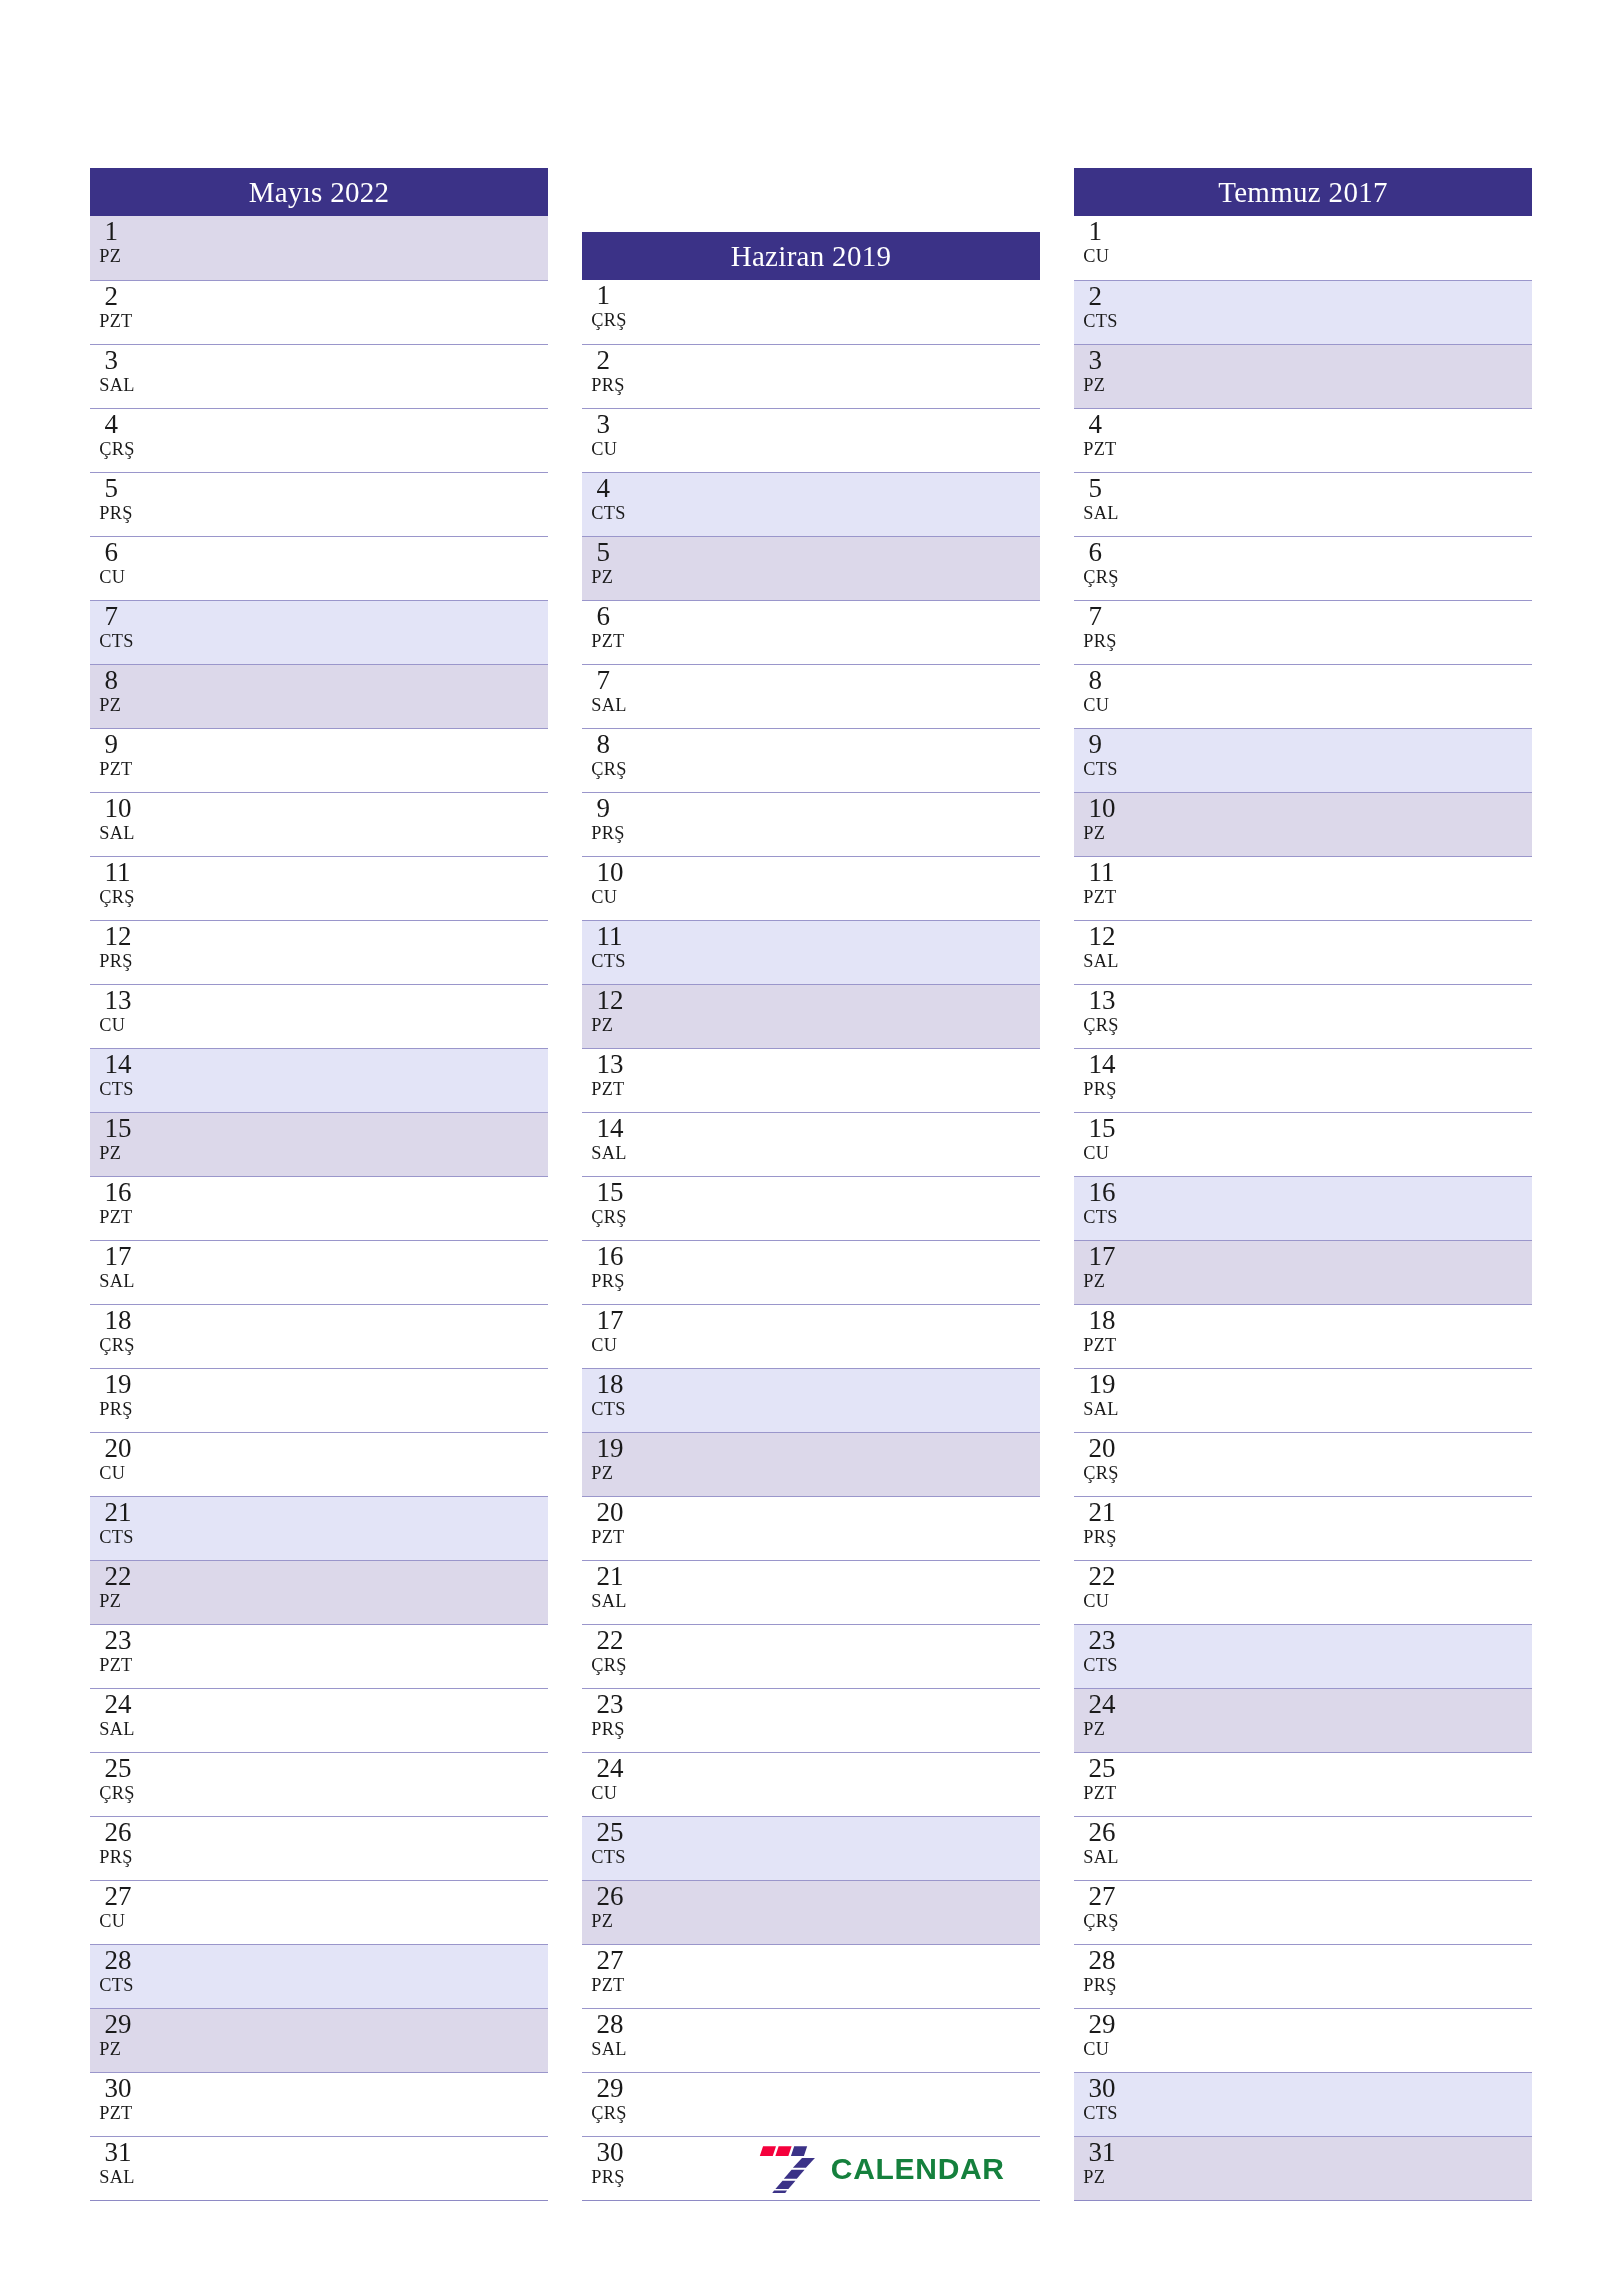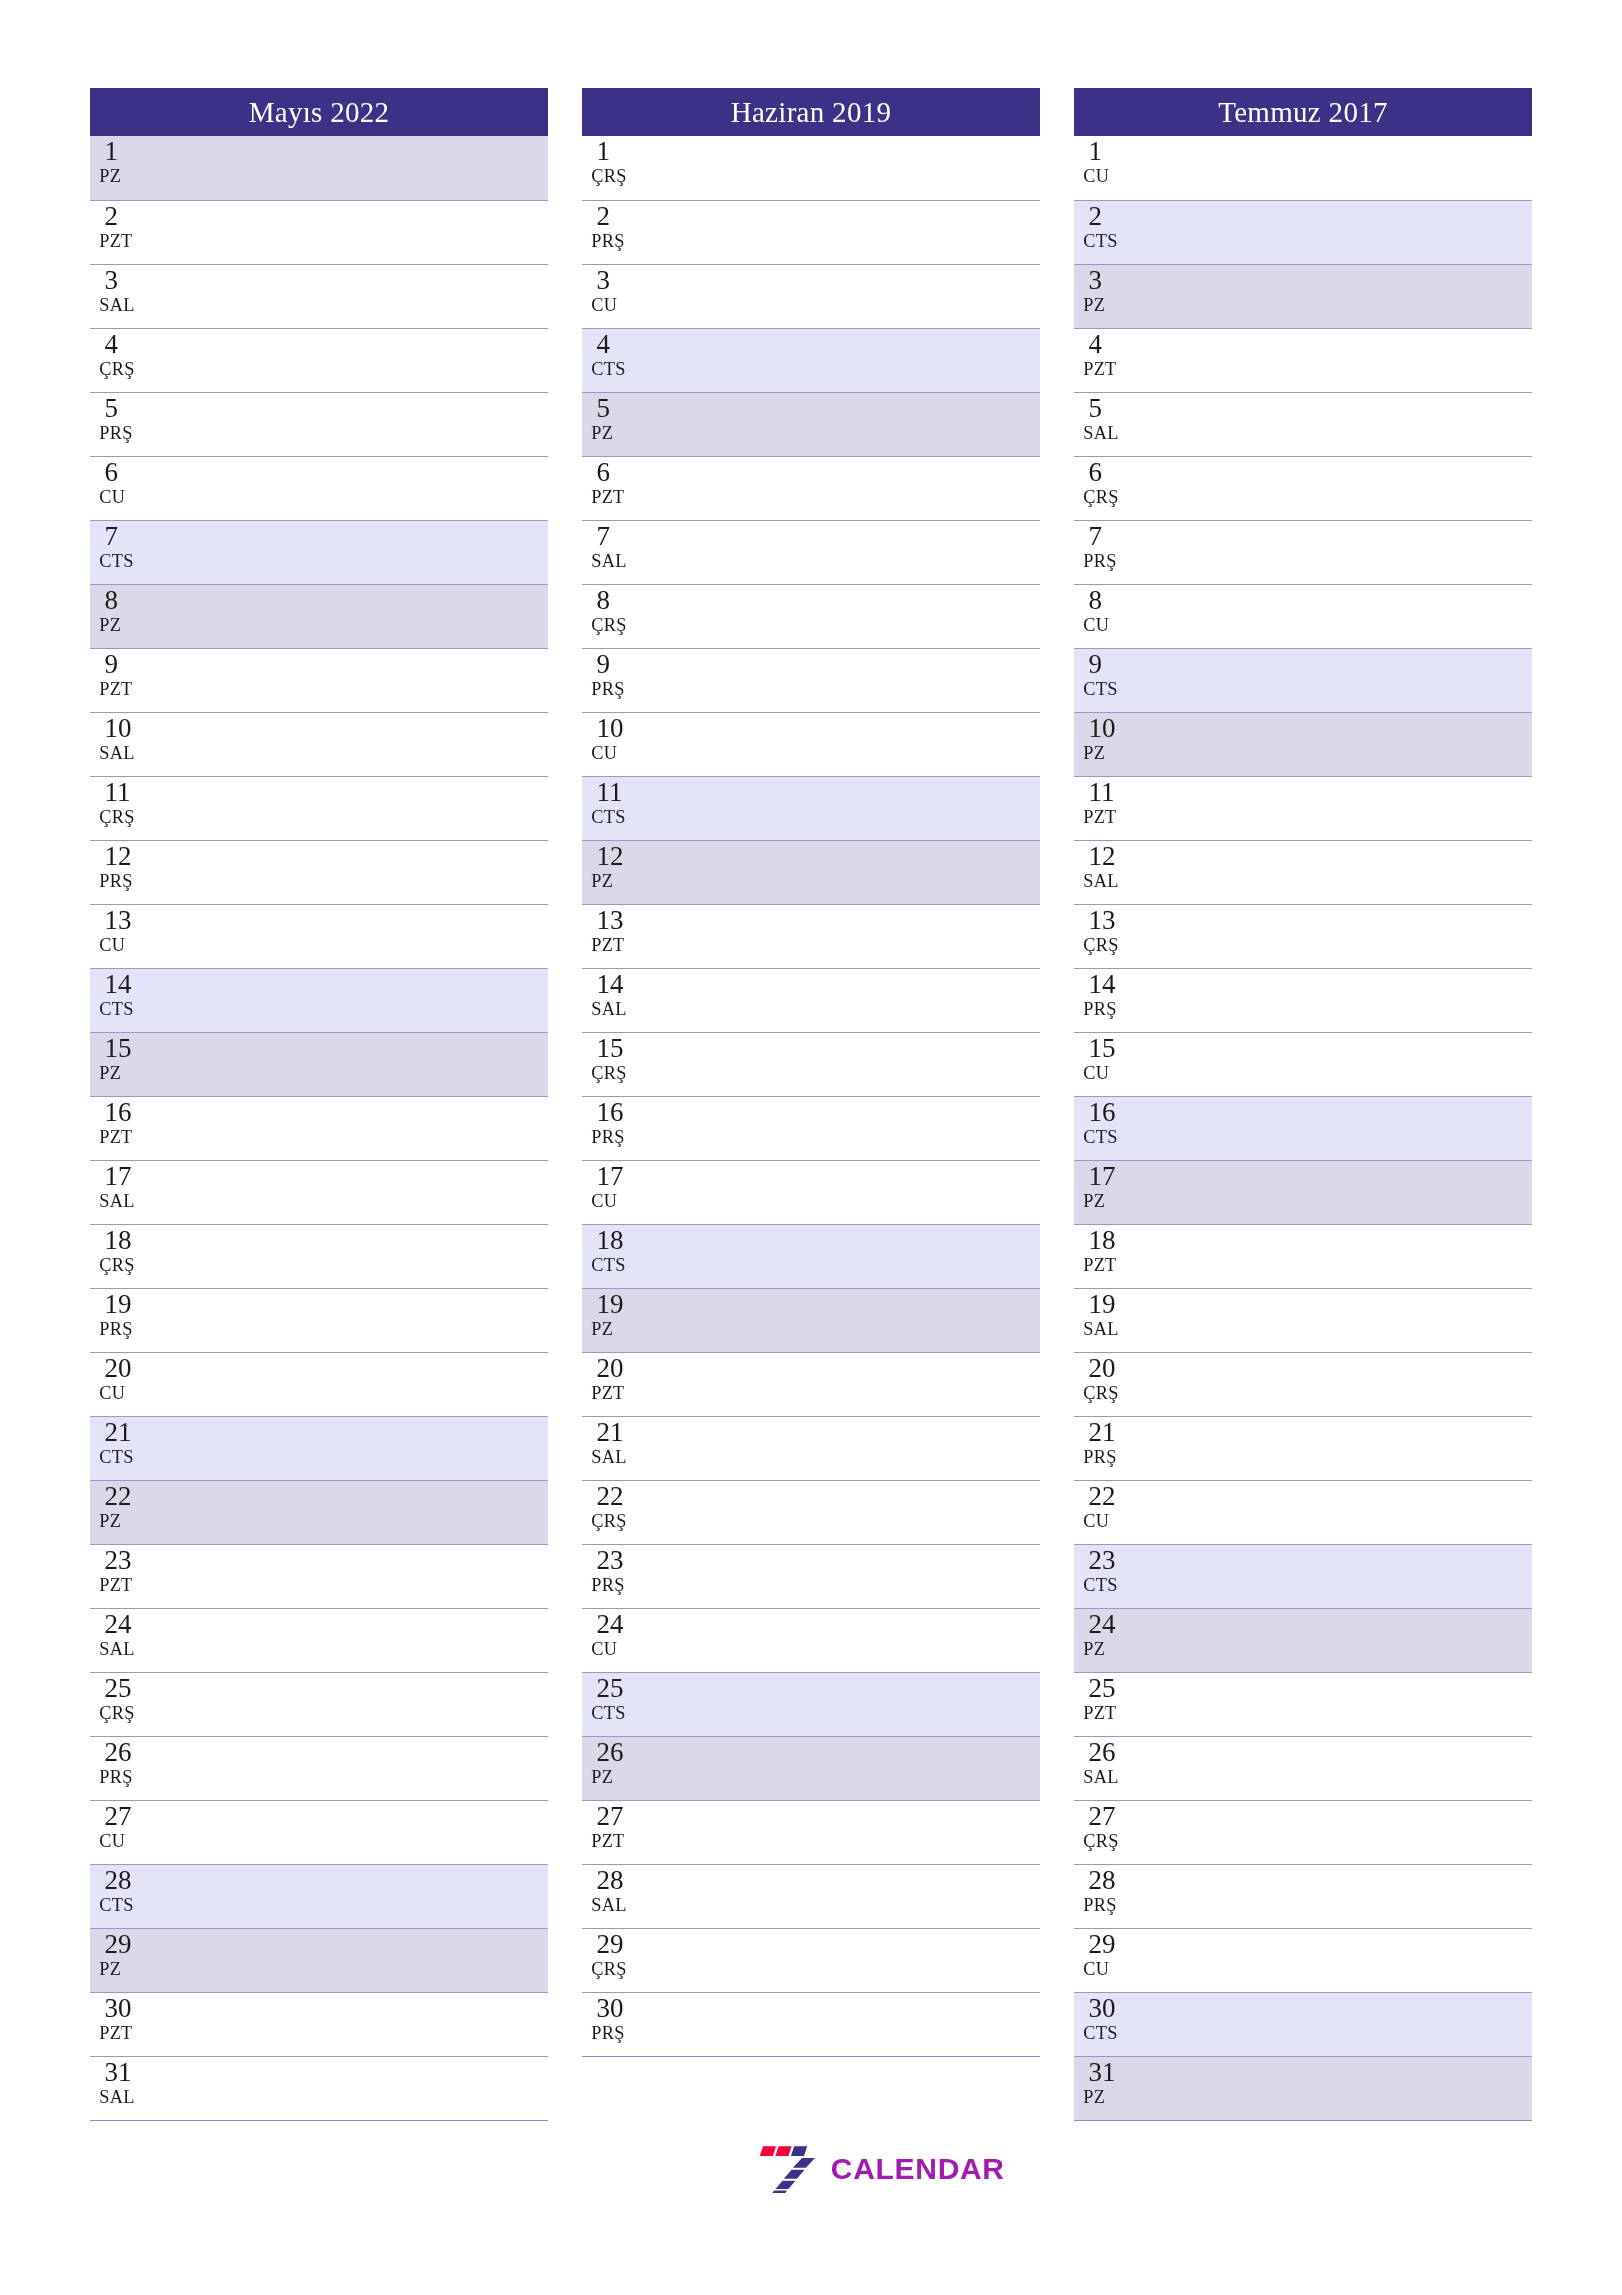--- a/index.html
+++ b/index.html
@@ -17,22 +17,21 @@
 
   #planner {
     position: absolute;
     left: 90px;
     top: 68px;
     width: 1442px;
     height: 2133px;
     display: flex;
     flex-direction: row;
     justify-content: space-between;
-    align-items: flex-start;
-    margin-top: 20px;
+    align-items: flex-end;
   }
 
   .month-col {
     width: 458px;
     display: flex;
     flex-direction: column;
     position: relative;
   }
 
   .month-header {
@@ -111,21 +110,21 @@
     height: 48px;
     position: relative;
     display: block;
   }
 
   .logo-text {
     font-family: "Liberation Sans", "DejaVu Sans", sans-serif;
     font-weight: bold;
     font-size: 30px;
     letter-spacing: 0.7px;
-    color: #a21caf;
+    color: #15803d;
     line-height: 1;
   }
 </style>
 </head>
 <body>
 
 <div id="planner">
     <div class="month-col">
       <div class="month-header">Mayıs 2022</div>
       <div class="days">

